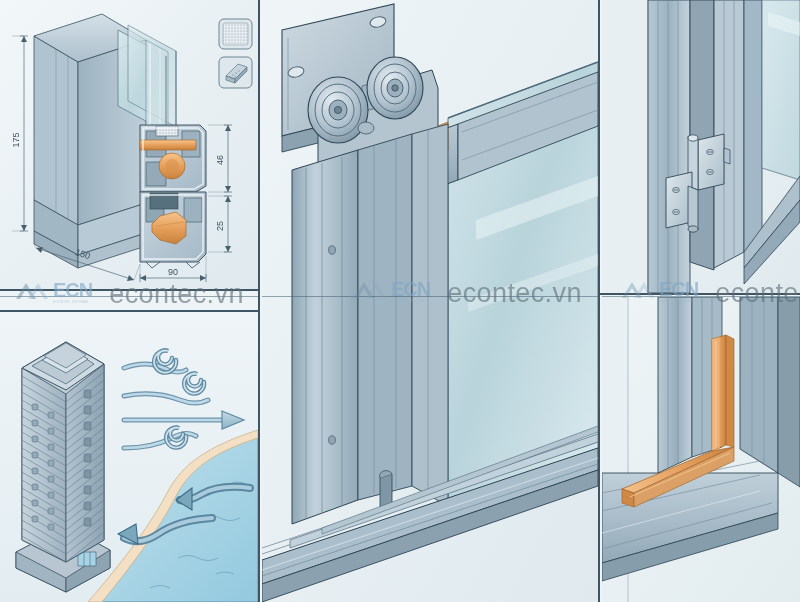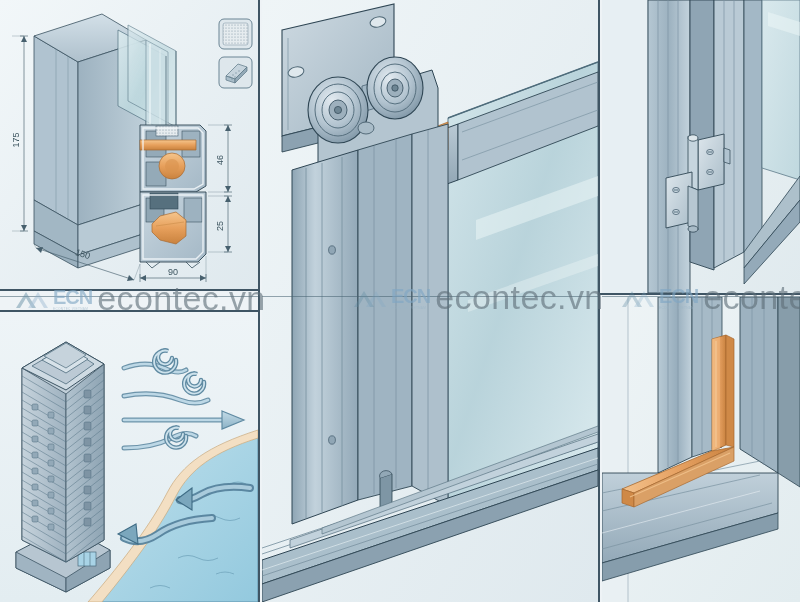--- a/index.html
+++ b/index.html
@@ -19,24 +19,24 @@
 
   
   .divider{position:absolute;background:#3f5564;z-index:40;}
   #div-v-1{left:258px; top:0;   width:2px;  height:602px;}
   #div-v-2{left:598px; top:0;   width:2px;  height:602px;}
   #div-h-1{left:0;     top:289px;width:258px;height:2px;}
   #div-h-2{left:598px; top:293px;width:202px;height:2px;}
   #div-h-3{left:0;     top:310px;width:258px;height:2px;}
 
   
-  .watermark{position:absolute;z-index:60;display:flex;align-items:center;gap:5px;
+  .watermark{position:absolute;z-index:60;display:flex;align-items:flex-start;gap:5px;
              pointer-events:none;opacity:.62;}
-  .wm-text{font-size:34px;color:#5f6f79;letter-spacing:.4px;font-weight:300;
-           white-space:nowrap;font-family:"Liberation Sans",sans-serif;}
+  .wm-text{font-size:27px;color:#5f6f79;letter-spacing:.4px;font-weight:300;
+           white-space:nowrap;font-family:"Liberation Sans",sans-serif;margin-left:12px;}
   .wm-ecn{font-size:20px;color:#7fa6c4;font-weight:700;letter-spacing:-1px;}
   .wm-sub{font-size:3.2px;color:#9ab4c6;letter-spacing:.3px;display:block;
           margin-top:-2px;white-space:nowrap;}
   #wm-left  {left:14px; top:279px;}
   #wm-center{left:352px;top:278px;}
   #wm-right {left:620px;top:278px;}
   .wm-rule{position:absolute;height:1px;background:#46606f;opacity:.55;z-index:55;}
   #wm-rule-left{left:0;top:296px;width:258px;}
   #wm-rule-center{left:262px;top:296px;width:336px;}
   #wm-rule-right{left:602px;top:296px;width:198px;}

